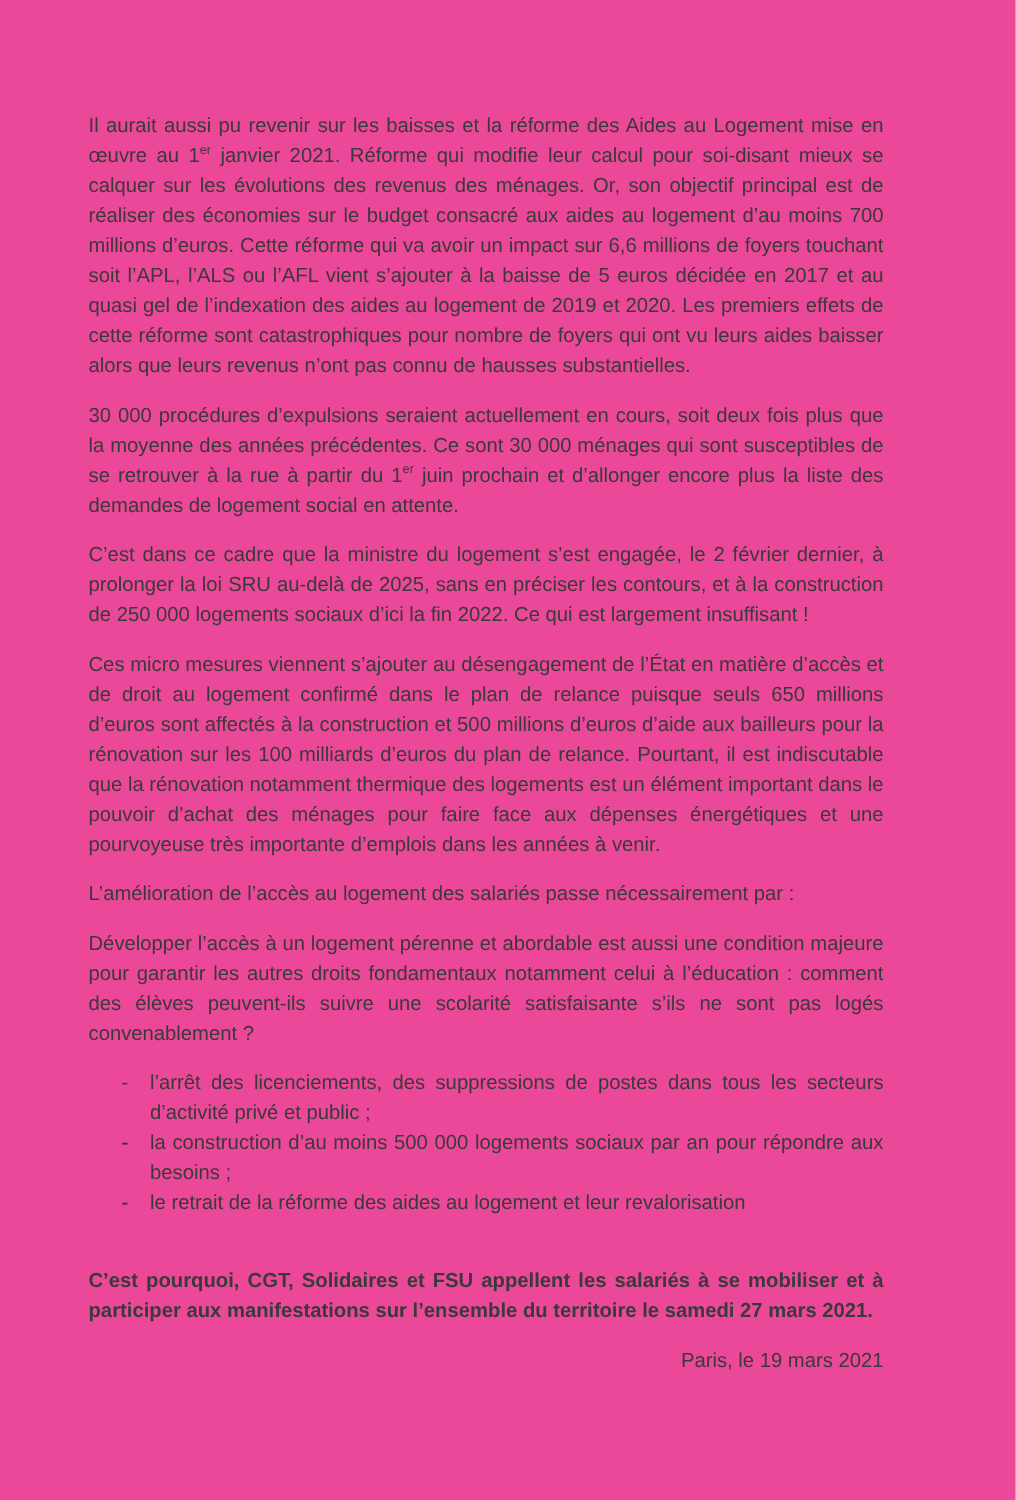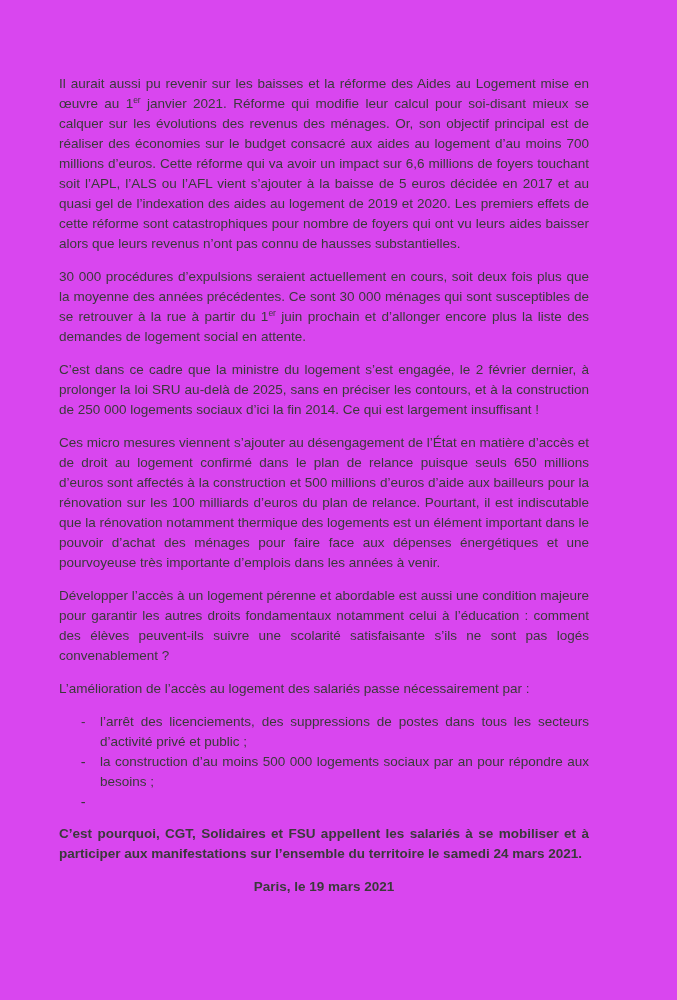--- a/index.html
+++ b/index.html
@@ -12,21 +12,21 @@
     height: 1000px;
     overflow: hidden;
     font-family: "Liberation Sans", sans-serif;
     color: #3a3a3a;
   }
   .page {
     box-sizing: border-box;
     width: 677px;
     height: 1000px;
     padding: 74px 88px 0 59px;
-    background: #d946ef;
+    background: #ec4899;
   }
   .para {
     margin: 0 0 13px 0;
     font-size: 13.5px;
     line-height: 20px;
     text-align: justify;
   }
   sup.ord {
     font-size: 8.5px;
     line-height: 0;
@@ -46,47 +46,46 @@
     position: absolute;
     left: 22px;
     top: 0;
   }
   .closing {
     margin-top: 32px;
     margin-bottom: 13px;
     font-weight: bold;
   }
   .dateline {
-    text-align: center;
+    text-align: right;
     margin-bottom: 15px;
-    font-weight: bold;
   }
 </style>
 </head>
 <body style="color: rgb(58, 58, 58); background: rgb(255, 255, 255);">
 
 <div class="page">
 
   <p class="para"><span>Il aurait aussi pu revenir sur les baisses et  la réforme des Aides au Logement mise en œuvre au 1</span><sup class="ord">er</sup><span> janvier 2021. Réforme qui modifie leur calcul pour soi-disant mieux se calquer sur les évolutions des revenus des ménages. Or, son objectif principal est de réaliser des économies sur le budget consacré aux aides au logement d’au moins 700 millions d’euros. Cette réforme qui va avoir un impact sur 6,6 millions de foyers touchant soit l’APL, l’ALS ou l’AFL vient s’ajouter à la baisse de 5 euros décidée en 2017 et au quasi gel de l’indexation des aides au logement de 2019 et 2020. Les premiers effets de cette réforme sont catastrophiques pour nombre de foyers qui ont vu leurs aides baisser alors que leurs revenus n’ont pas connu de hausses substantielles.</span></p>
 
   <p class="para"><span>30 000 procédures d’expulsions seraient actuellement en cours, soit deux fois plus que la moyenne des années précédentes. Ce sont 30 000 ménages qui sont susceptibles de se retrouver à la rue à partir du 1</span><sup class="ord">er</sup><span> juin prochain et d’allonger encore plus la liste des demandes de logement social en attente.</span></p>
 
-  <p class="para">C’est dans ce cadre que la ministre du logement s’est engagée, le 2 février dernier, à prolonger la loi SRU au-delà de 2025, sans en préciser les contours, et à la construction de 250 000 logements sociaux d’ici la fin 2014. Ce qui est largement insuffisant !</p>
+  <p class="para">C’est dans ce cadre que la ministre du logement s’est engagée, le 2 février dernier, à prolonger la loi SRU au-delà de 2025, sans en préciser les contours, et à la construction de 250 000 logements sociaux d’ici la fin 2022. Ce qui est largement insuffisant !</p>
 
   <p class="para">Ces micro mesures viennent s’ajouter au désengagement de l’État en matière d’accès et de droit au logement confirmé dans le plan de relance puisque seuls 650 millions d’euros sont affectés à la construction et 500 millions d’euros d’aide aux bailleurs pour la rénovation sur les 100 milliards d’euros du plan de relance. Pourtant, il est indiscutable que la rénovation notamment thermique des logements est un élément important dans le pouvoir d’achat des ménages pour faire face aux dépenses énergétiques et une pourvoyeuse très importante d’emplois dans les années à venir.</p>
 
+  <p class="para">L’amélioration de l’accès au logement des salariés passe nécessairement par :</p>
+
   <p class="para">Développer l’accès à un logement pérenne et abordable est aussi une condition majeure pour garantir les autres droits fondamentaux notamment celui à l’éducation : comment des élèves peuvent-ils suivre une scolarité satisfaisante s’ils ne sont pas logés convenablement ?</p>
-
-  <p class="para">L’amélioration de l’accès au logement des salariés passe nécessairement par :</p>
 
   <div class="list">
     <div class="li"><span class="marker">-</span><span>l’arrêt des licenciements, des suppressions de postes dans tous les secteurs d’activité privé et public ;</span></div>
     <div class="li"><span class="marker">-</span></div>
     <div class="li"><span class="marker">-</span><span>la construction d’au moins 500 000 logements sociaux par an pour répondre aux besoins ;</span></div>
     <div class="li"><span class="marker">-</span></div>
-    <div class="li"><span class="marker">-</span></div>
+    <div class="li"><span class="marker">-</span><span>le retrait de la réforme des aides au logement et leur revalorisation</span></div>
   </div>
 
-  <p class="para closing">C’est pourquoi, CGT, Solidaires et FSU appellent les salariés à se mobiliser et à participer aux manifestations sur l’ensemble du territoire le samedi 24 mars 2021.</p>
+  <p class="para closing">C’est pourquoi, CGT, Solidaires et FSU appellent les salariés à se mobiliser et à participer aux manifestations sur l’ensemble du territoire le samedi 27 mars 2021.</p>
 
   <p class="para dateline">Paris, le 19 mars 2021</p>
 
 </div>
 
 </body></html>

